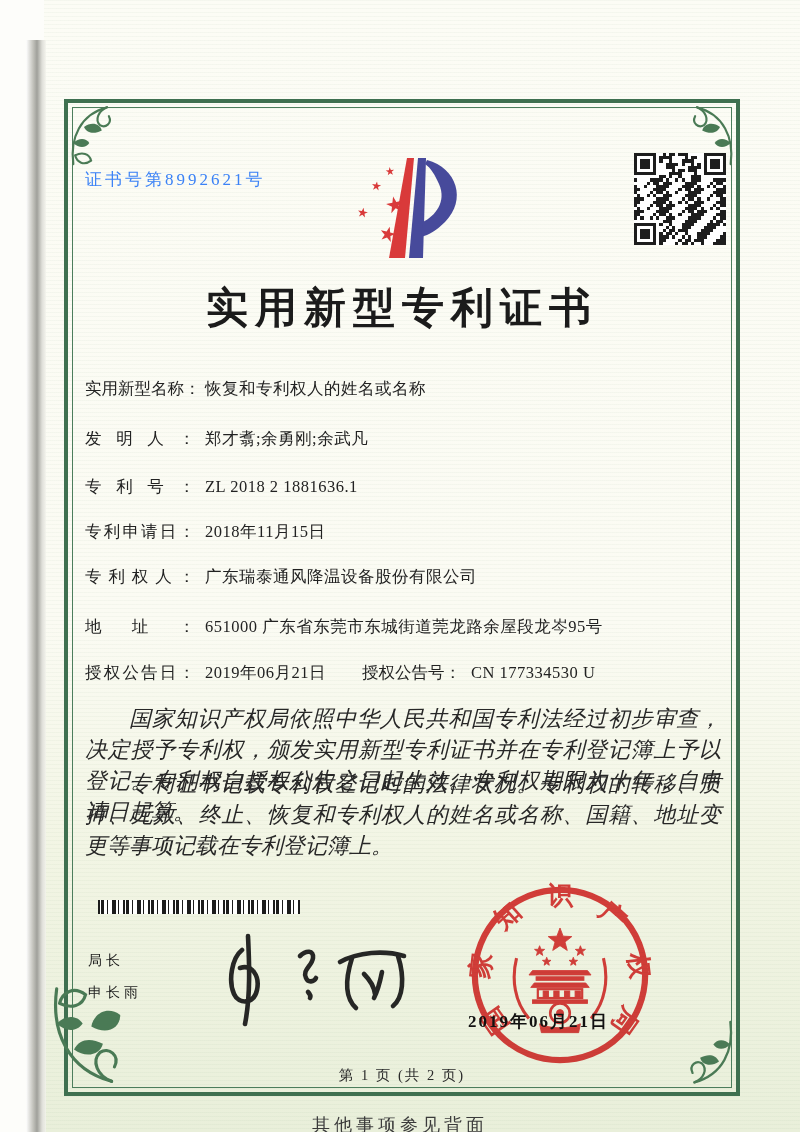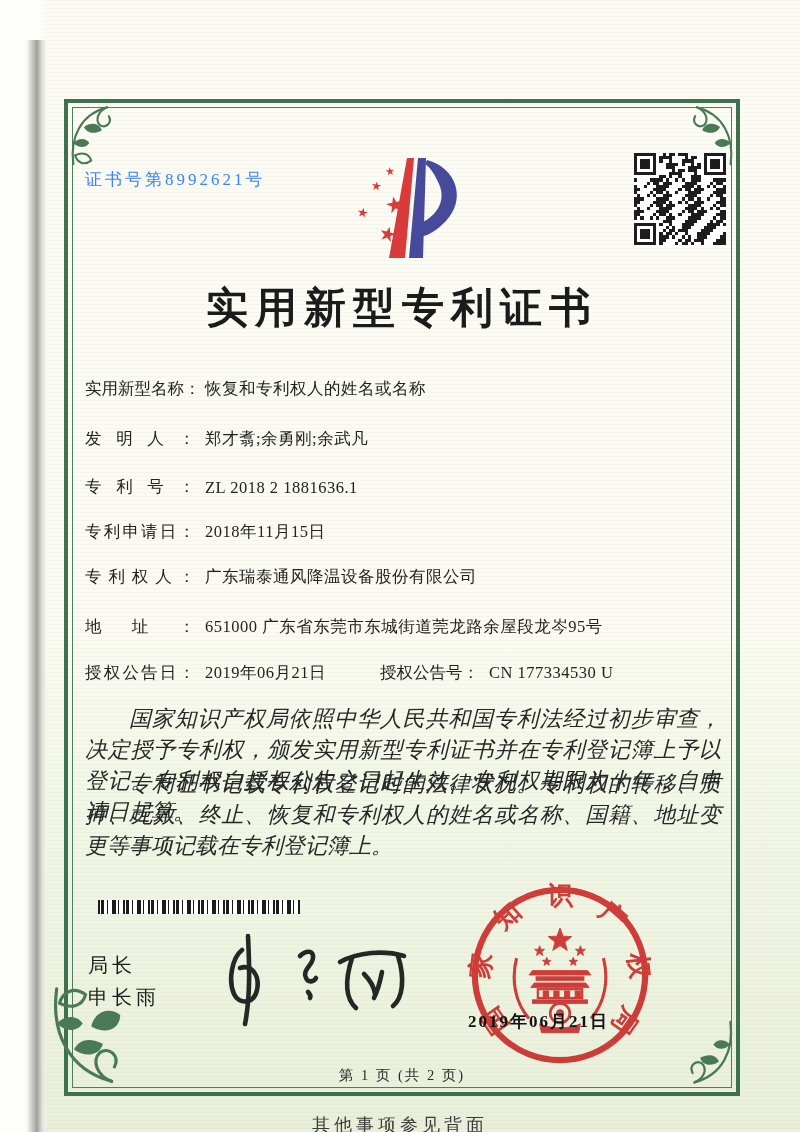--- a/index.html
+++ b/index.html
@@ -15,30 +15,30 @@
     background:repeating-linear-gradient(to bottom, rgba(110,150,110,0.05) 0 1px, transparent 1px 4px);}
   
   .frame-outer{position:absolute;left:64px;top:99px;width:676px;height:997px;
     border:4px solid #3f7050;box-sizing:border-box;}
   .frame-inner{position:absolute;left:72px;top:107px;width:660px;height:981px;
     border:1px solid #4c7d5c;box-sizing:border-box;}
   .abs{position:absolute;}
   .certno{left:85px;top:168px;font-size:17px;letter-spacing:3px;color:#3b82f6;}
   .title{left:64px;top:280px;width:676px;text-align:center;font-size:42px;font-weight:bold;
     letter-spacing:7px;color:#1b1b1b;}
-  .frow{left:85px;width:640px;font-size:16.5px;color:#222;display:flex;align-items:flex-end;}
+  .frow{left:85px;width:640px;font-size:16.5px;color:#222;display:flex;align-items:center;}
   .flabel{display:inline-block;width:110px;text-align:justify;text-align-last:justify;white-space:nowrap;}
   .fvalue{margin-left:10px;letter-spacing:.5px;white-space:nowrap;}
-  .grant2{margin-left:54px;display:flex;align-items:baseline;}
+  .grant2{margin-left:36px;display:flex;align-items:baseline;}
   .body-par{left:85px;width:636px;font-size:22px;line-height:31px;color:#272727;
     text-indent:2em;text-align:justify;font-style:italic;}
   .barcode{left:98px;top:900px;width:202px;height:14px;
     background:repeating-linear-gradient(90deg,#1c1c1c 0 2px,#fff 2px 3px,#1c1c1c 3px 6px,#fff 6px 9px,
       #1c1c1c 9px 10px,#fff 10px 14px,#1c1c1c 14px 18px,#fff 18px 20px,#1c1c1c 20px 21px,#fff 21px 25px);}
-  .officer{left:88px;font-size:20px;letter-spacing:4px;color:#1d1d1d;}
+  .officer{left:88px;font-size:14px;letter-spacing:4px;color:#1d1d1d;}
   .sig-svg{left:212px;top:928px;}
   .seal-wrap{left:458px;top:873px;width:204px;height:204px;opacity:.92;mix-blend-mode:multiply;}
   .seal-date{left:468px;top:1010px;font-size:17px;letter-spacing:2px;color:#111;font-weight:600;}
   .footer{left:64px;top:1066px;width:676px;text-align:center;font-size:14.5px;color:#2a2a2a;letter-spacing:2px;}
   .backnote{left:0;top:1113px;width:800px;text-align:center;font-size:18px;letter-spacing:4px;color:#3a3a3a;}
   .logo{left:345px;top:150px;width:130px;height:118px;}
   .star{position:absolute;color:#d93a3a;line-height:1;}
   .qr{left:634px;top:153px;}
   .orn{position:absolute;color:#4a7a55;}
 </style>

